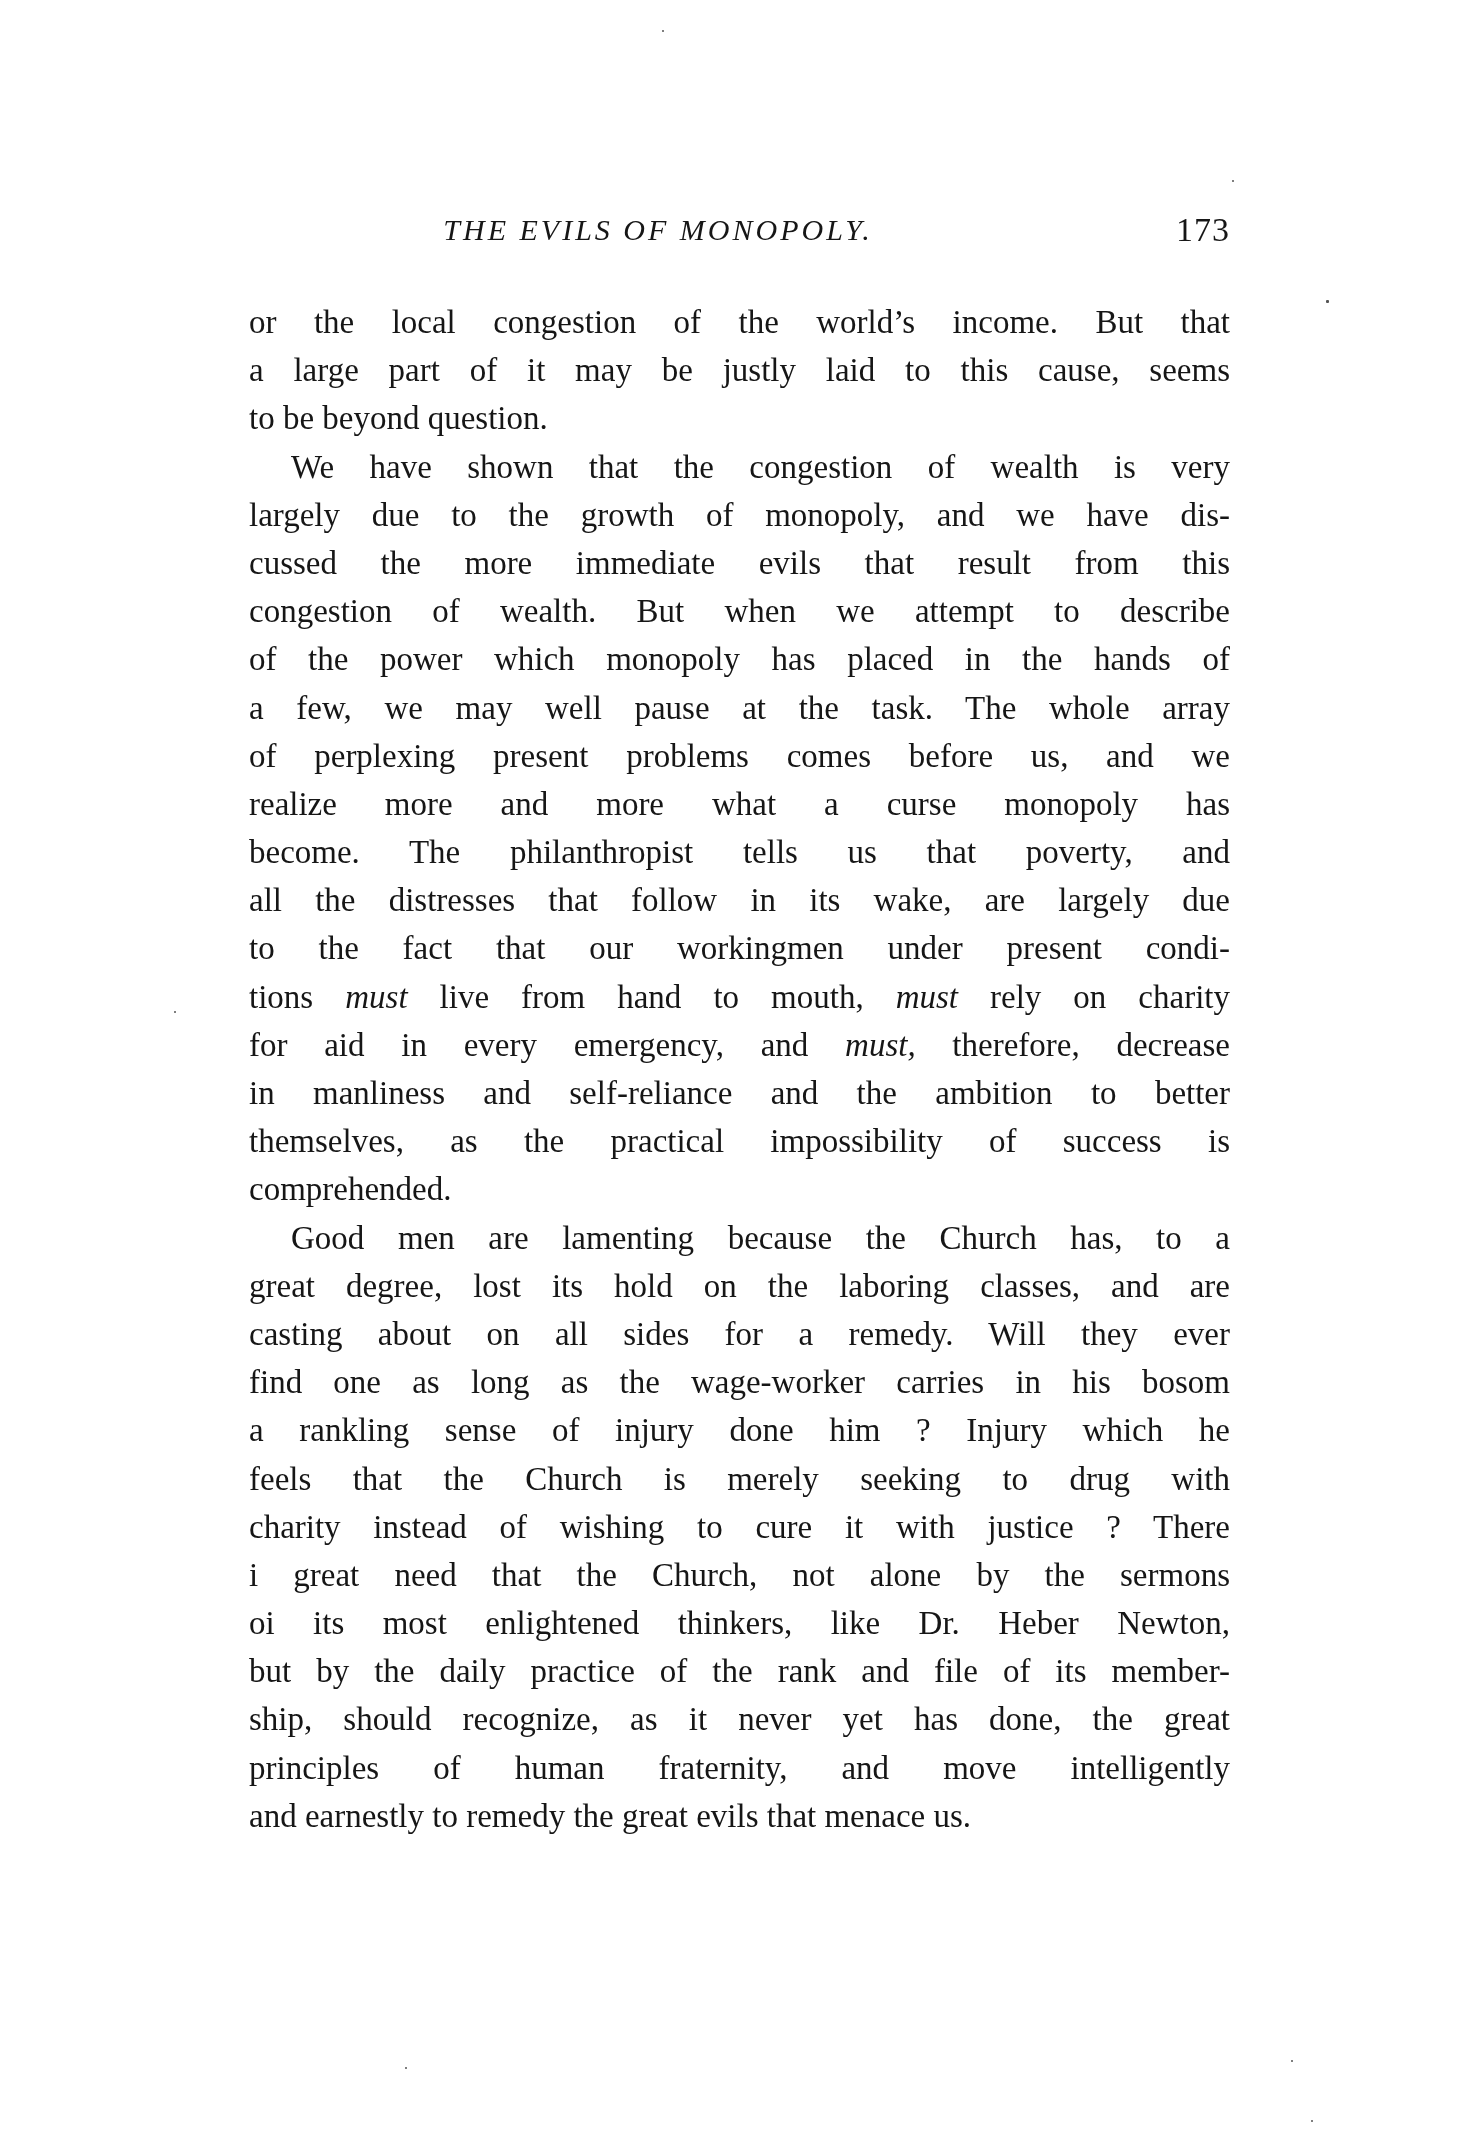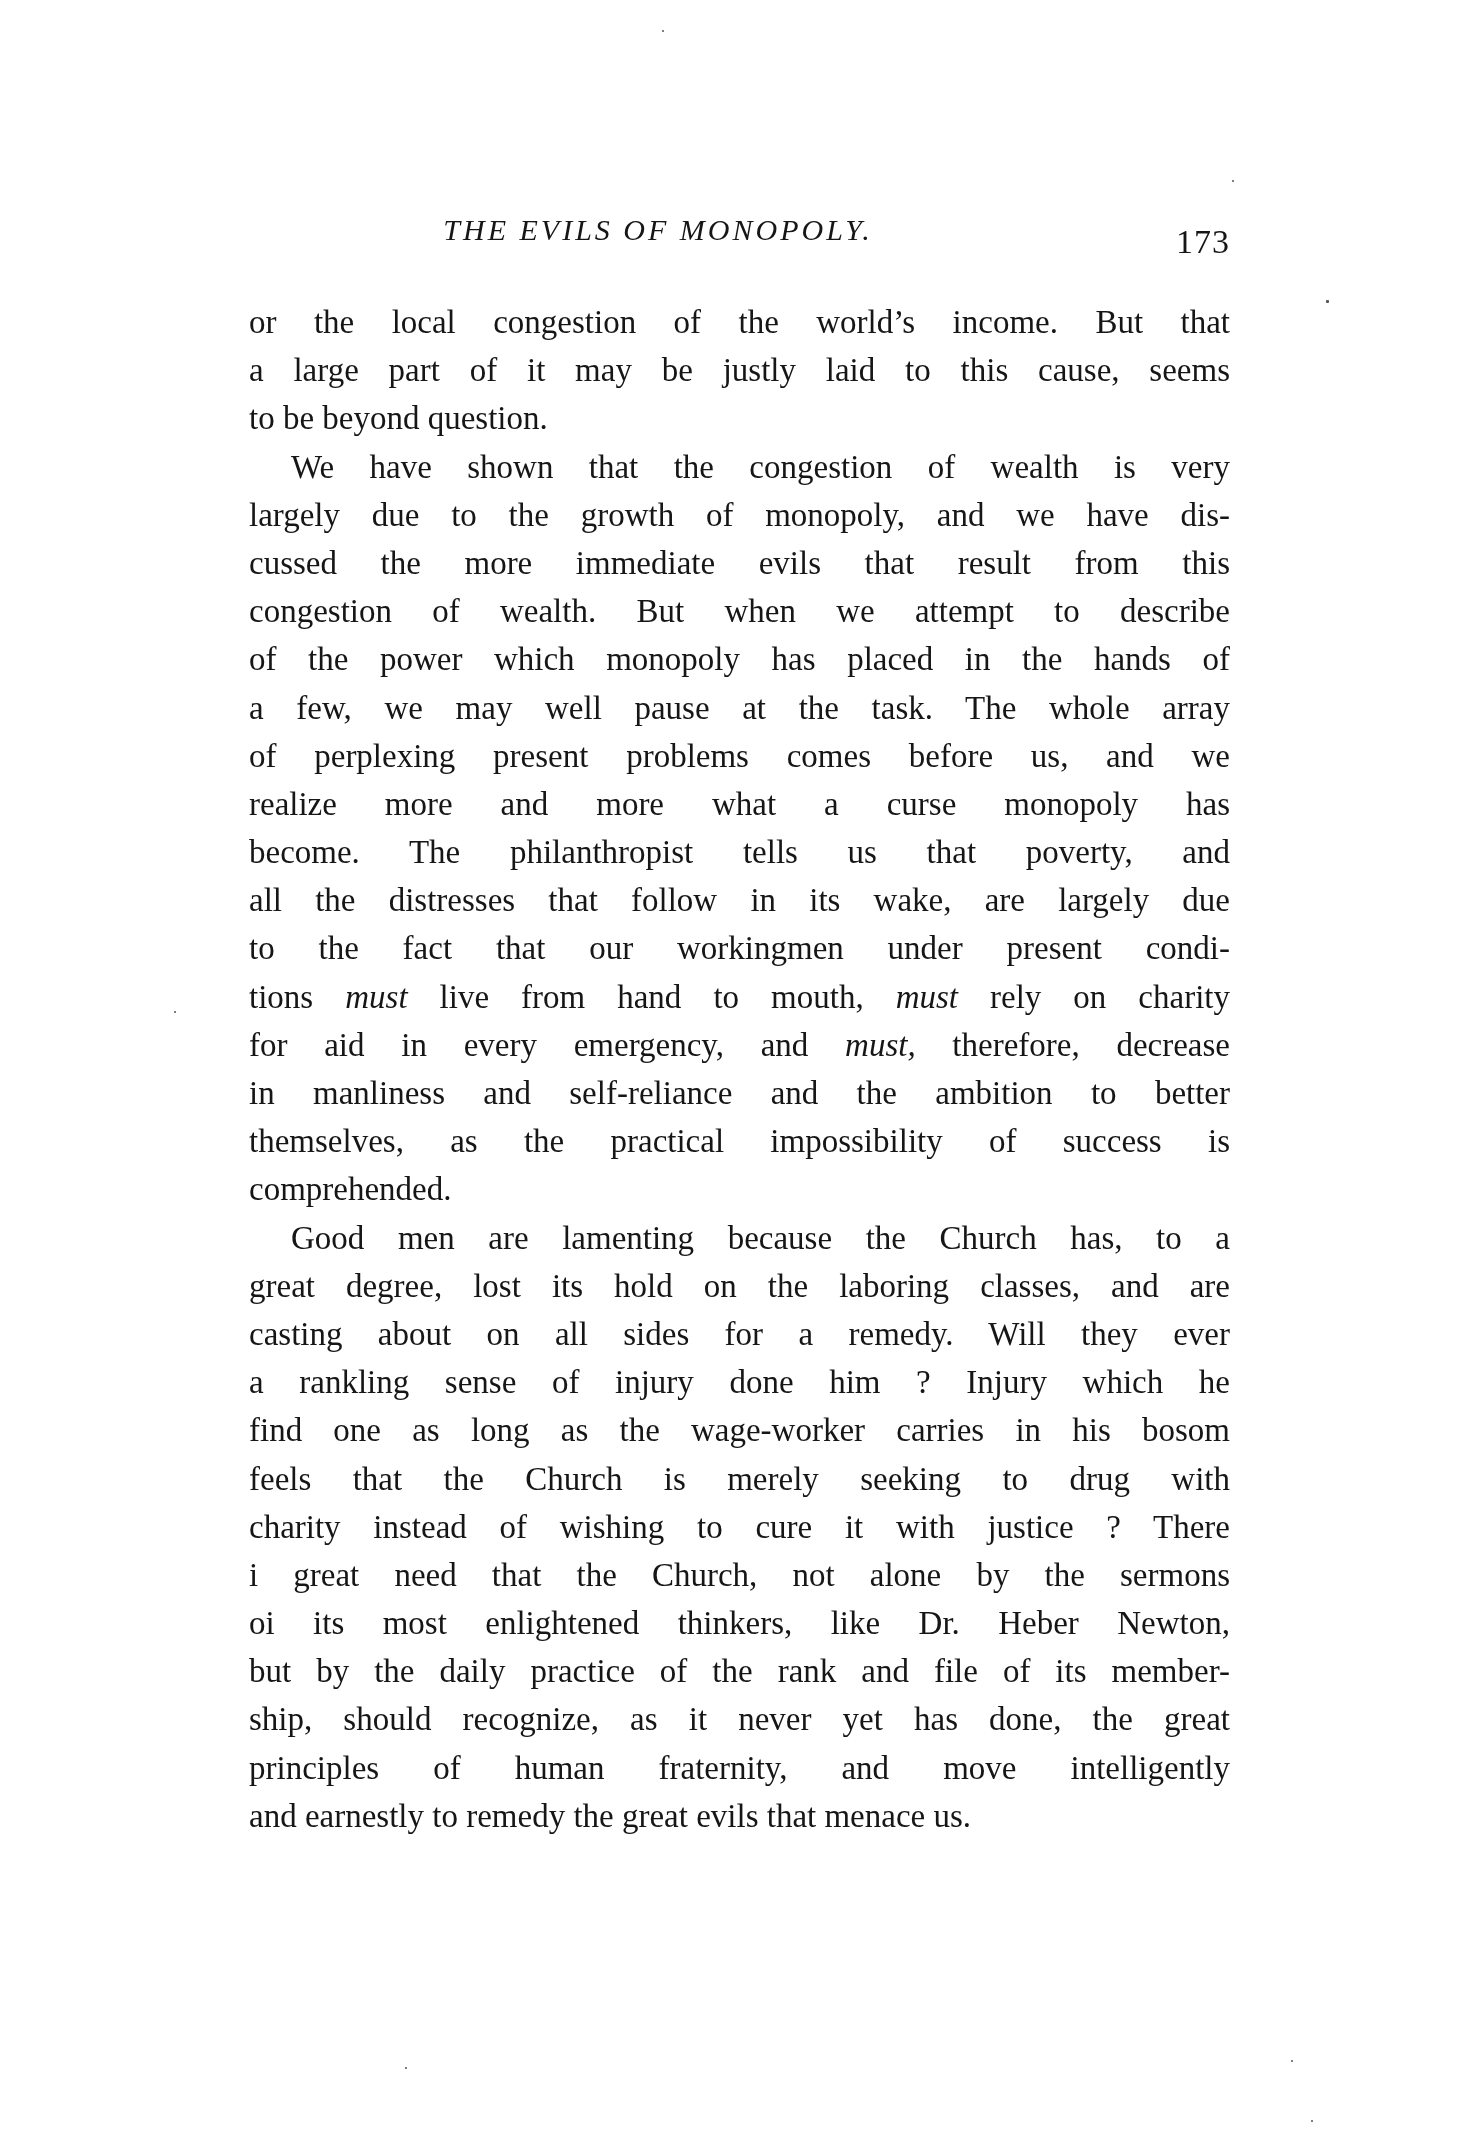--- a/index.html
+++ b/index.html
@@ -37,21 +37,20 @@
     font-size: 30px;
     letter-spacing: 3px;
     line-height: 50px;
   }
   .page-number {
     position: absolute;
     right: 0;
     font-size: 34px;
     line-height: 50px;
     letter-spacing: 1px;
-    margin-top: 12px;
   }
   .body-text {
     position: absolute;
     top: 298px;
     left: 243px;
     width: 987px;
   }
   .line {
     display: block;
     height: 48.2px;
@@ -109,22 +108,22 @@
         <span class="line"><span>tions </span><em>must</em><span> live from hand to mouth, </span><em>must</em><span> rely on charity</span></span>
         <span class="line"><span>for aid in every emergency, and </span><em>must,</em><span> therefore, decrease</span></span>
         <span class="line">in manliness and self-reliance and the ambition to better</span>
         <span class="line">themselves, as the practical impossibility of success is</span>
         <span class="line ragged">comprehended.</span>
       </div>
       <div>
         <span class="line indent">Good men are lamenting because the Church has, to a</span>
         <span class="line">great degree, lost its hold on the laboring classes, and are</span>
         <span class="line">casting about on all sides for a remedy.  Will they ever</span>
+        <span class="line">find one as long as the wage-worker carries in his bosom</span>
         <span class="line">a rankling sense of injury done him ?  Injury which he</span>
-        <span class="line">find one as long as the wage-worker carries in his bosom</span>
         <span class="line">feels that the Church is merely seeking to drug with</span>
         <span class="line">charity instead of wishing to cure it with justice ?  There</span>
         <span class="line">i  great need that the Church, not alone by the sermons</span>
         <span class="line">oi its most enlightened thinkers, like Dr. Heber Newton,</span>
         <span class="line">but by the daily practice of the rank and file of its member-</span>
         <span class="line">ship, should recognize, as it never yet has done, the great</span>
         <span class="line">principles of human fraternity, and move intelligently</span>
         <span class="line ragged">and earnestly to remedy the great evils that menace us.</span>
       </div>
     </div>

